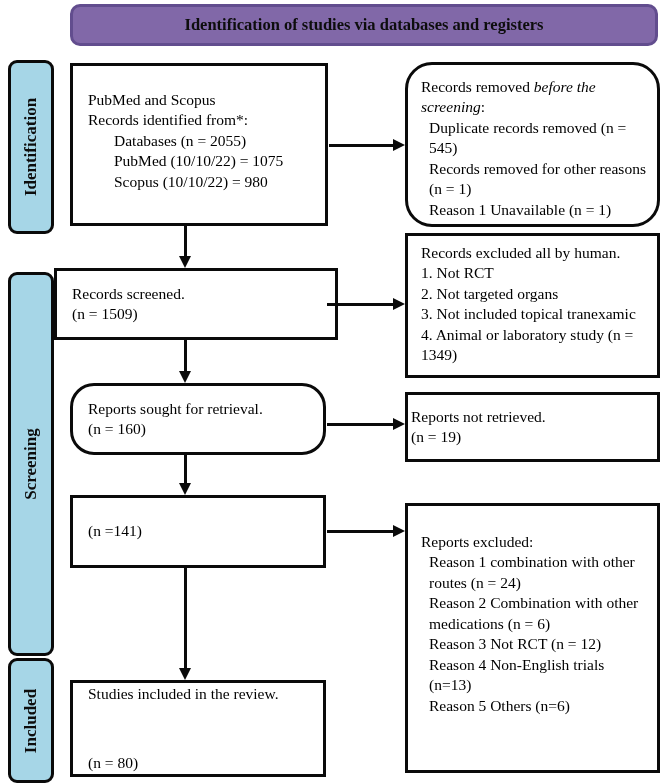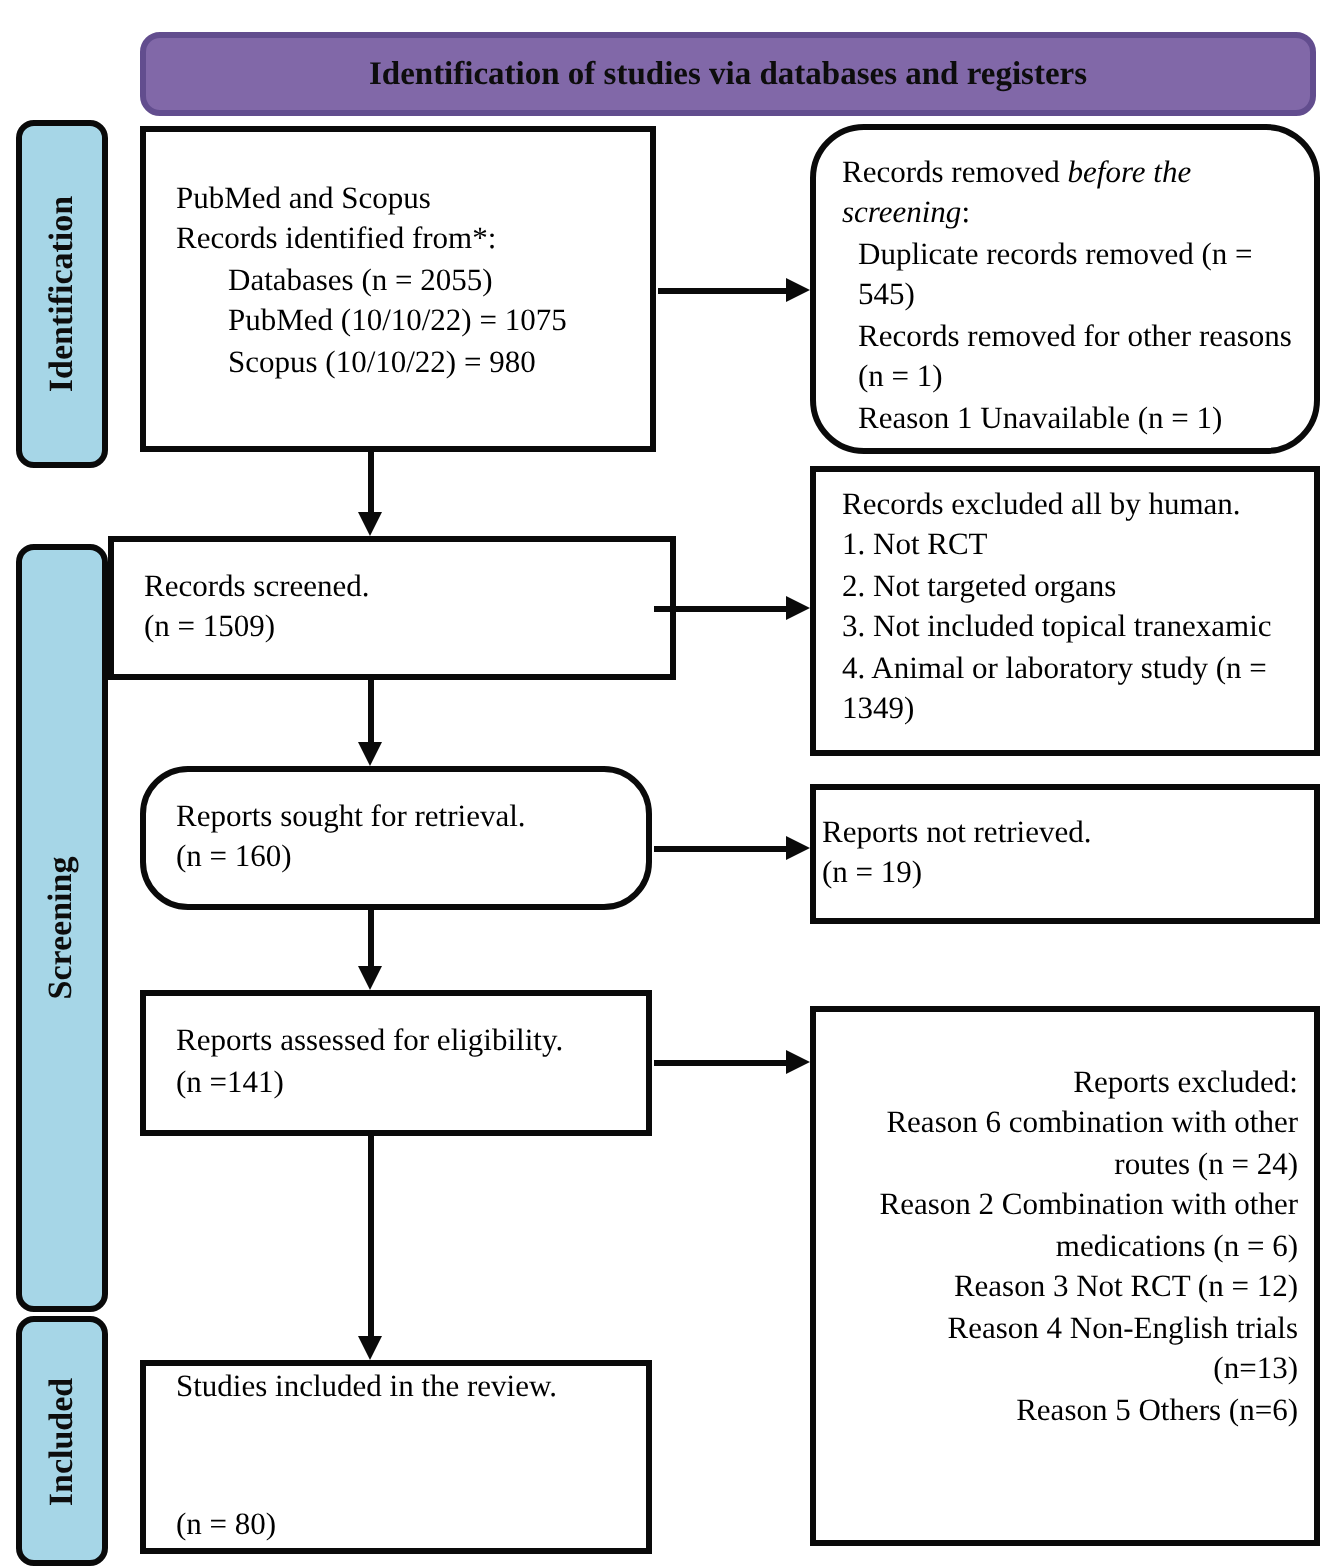--- a/index.html
+++ b/index.html
@@ -2,21 +2,21 @@
 <html><head>
 <meta charset="utf-8">
 <style>
   html,body{margin:0;padding:0;background:#ffffff;}
   .canvas{
     position:relative;width:664px;height:783px;background:#ffffff;overflow:hidden;
     font-family:"Liberation Serif", serif;color:#000;
   }
   
   .banner{
-    position:absolute;left:70px;top:16px;width:582px;height:36px;
+    position:absolute;left:70px;top:4px;width:582px;height:36px;
     background:#8168A8;border:3px solid #624D8E;border-radius:10px;
     display:flex;align-items:center;justify-content:center;
     font-weight:bold;font-size:16.5px;color:#0d0d0d;
   }
   
   .stage{
     position:absolute;left:8px;width:40px;
     background:#A6D6E7;border:3px solid #0a0a0a;border-radius:9px;
     display:flex;align-items:center;justify-content:center;
   }
@@ -36,21 +36,21 @@
   .fbox .indent{margin-left:26px;}
   .vcenter{display:flex;flex-direction:column;justify-content:center;}
   #box-records-identified{left:70px;top:63px;width:258px;height:163px;padding:24px 6px 6px 15px;}
   #box-records-screened{left:54px;top:268px;width:284px;height:72px;padding-left:15px;}
   #box-reports-sought{left:70px;top:383px;width:256px;height:72px;padding-left:15px;border-radius:24px;}
   #box-reports-assessed{left:70px;top:495px;width:256px;height:73px;padding-left:15px;}
   #box-studies-included{left:70px;top:680px;width:256px;height:97px;padding-left:15px;gap:48px;}
   #box-records-removed{left:405px;top:62px;width:255px;height:165px;padding:12px 8px 6px 13px;border-width:3px;border-radius:27px;}
   #box-records-excluded{left:405px;top:233px;width:255px;height:145px;padding:7px 8px 6px 13px;border-width:3px;}
   #box-reports-not-retrieved{left:405px;top:392px;width:255px;height:70px;padding-left:3px;border-width:3px;}
-  #box-reports-excluded{left:405px;top:503px;width:255px;height:270px;padding:26px 8px 6px 13px;border-width:3px;text-align:right;}
+  #box-reports-excluded{left:405px;top:503px;width:255px;height:270px;padding:26px 8px 6px 13px;border-width:3px;}
   .fbox .indent-sm{margin-left:8px;}
   .italic{font-style:italic;}
   
   .h-arrow{position:absolute;height:2.5px;background:#0a0a0a;}
   .h-arrow::after{
     content:"";position:absolute;right:-11px;top:50%;transform:translateY(-50%);
     border-left:12px solid #0a0a0a;border-top:6.5px solid transparent;border-bottom:6.5px solid transparent;
   }
   .v-arrow{position:absolute;width:2.5px;background:#0a0a0a;}
   .v-arrow::after{
@@ -117,27 +117,26 @@
     <div class="line">Reports sought for retrieval.</div>
     <div class="line">(n = 160)</div>
   </div>
 
   <div class="fbox vcenter" id="box-reports-not-retrieved">
     <div class="line">Reports not retrieved.</div>
     <div class="line">(n = 19)</div>
   </div>
 
   <div class="fbox vcenter" id="box-reports-assessed">
-    <div class="line">Reports assessed for eligibility.</div>
     <div class="line">(n =141)</div>
   </div>
 
   <div class="fbox" id="box-reports-excluded">
     <div class="line">Reports excluded:</div>
-    <div class="line indent-sm">Reason 6 combination with other routes (n = 24)</div>
+    <div class="line indent-sm">Reason 1 combination with other routes (n = 24)</div>
     <div class="line indent-sm">Reason 2 Combination with other medications (n = 6)</div>
     <div class="line indent-sm">Reason 3 Not RCT (n = 12)</div>
     <div class="line indent-sm">Reason 4 Non-English trials (n=13)</div>
     <div class="line indent-sm">Reason 5 Others (n=6)</div>
   </div>
 
   <div class="fbox vcenter" id="box-studies-included">
     <div class="line">Studies included in the review.</div>
     <div class="line">(n = 80)</div>
   </div>

